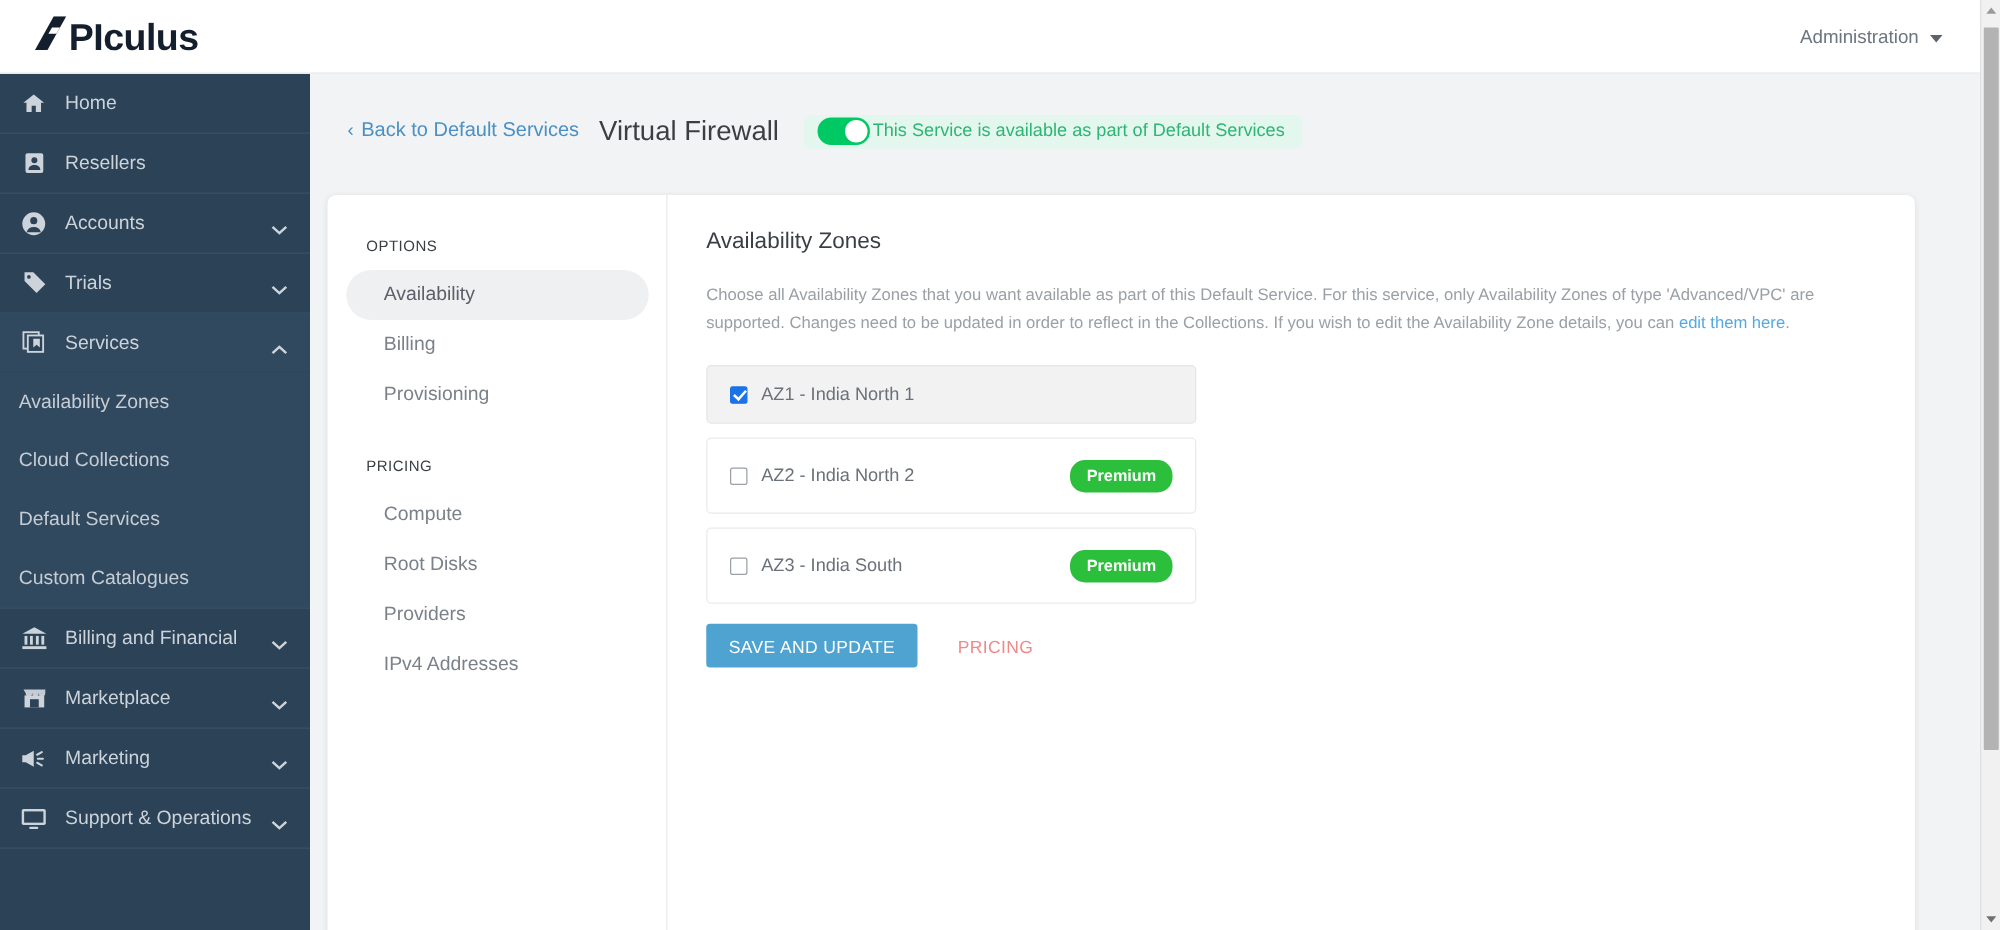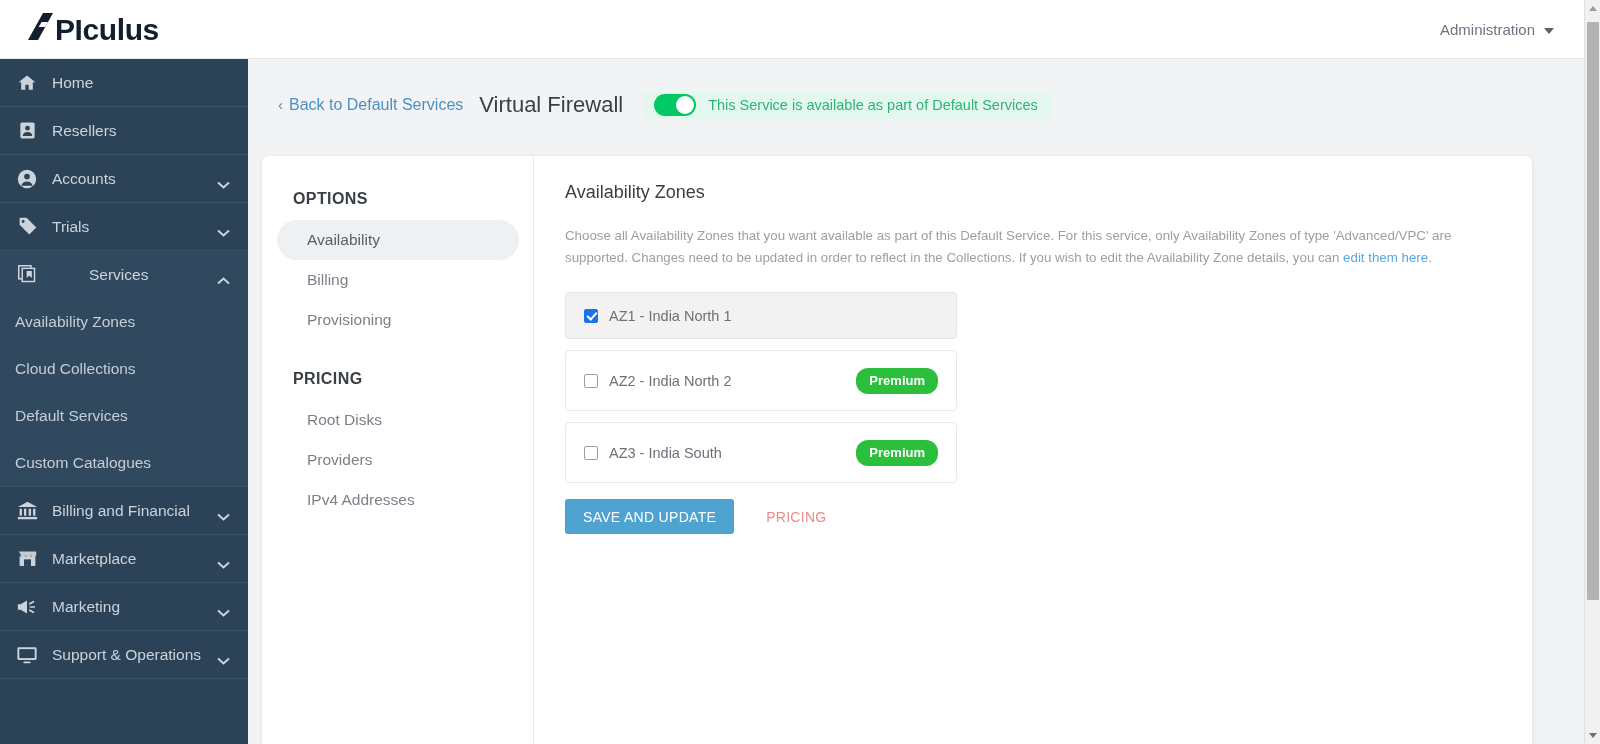--- a/index.html
+++ b/index.html
@@ -86,21 +86,20 @@
   }
   .nav-item .ico svg { display: block; }
   .nav-item .label { flex: 1 1 auto; white-space: nowrap; }
   .nav-item .chev {
     width: 13px; height: 8px;
     flex: 0 0 13px;
     color: #ccd3da;
   }
   .nav-item.group-open {
     background: #31495f;
-    gap: 37px;
   }
   .nav-sub {
     background: #31495f;
   }
   .nav-subitem {
     display: flex; align-items: center;
     height: 47px;
     padding-left: 15px;
     color: #c6cdd5;
     font-size: 15.5px;
@@ -130,21 +129,21 @@
   .back-chev {
     font-size: 15px; line-height: 1; position: relative; top: -1px;
   }
   .page-title {
     margin-left: 16px;
     font-size: 22px; color: #3b3f44; font-weight: 400;
     white-space: nowrap;
   }
   .avail-pill {
     margin-left: 20px;
-    display: flex; align-items: center; gap: 12px;
+    display: flex; align-items: center; gap: 2px;
     background: #e4f7ee;
     border-radius: 5px;
     padding: 7px 14px 7px 11px;
     height: 27px;
   }
   .toggle {
     width: 42px; height: 22px;
     border-radius: 11px;
     background: #00c964;
     position: relative;
@@ -171,21 +170,21 @@
     display: flex;
     overflow: hidden;
   }
   .card-left {
     width: 272px;
     flex: 0 0 272px;
     border-right: 1px solid #e9eaec;
     padding-top: 34px;
   }
   .opt-head {
-    font-size: 16px; font-weight: 700; color: #3a3f45;
+    font-size: 12px; font-weight: 400; color: #3a3f45;
     letter-spacing: 0.4px;
     padding: 0 0 12px 31px;
   }
   .opt-head.second { padding-top: 30px; }
   .opt-item {
     height: 40px;
     margin: 0 14px 0 15px;
     display: flex; align-items: center;
     padding-left: 30px;
     font-size: 15.5px; color: #7b8189;
@@ -518,20 +517,23 @@
           <span>Availability</span>
         </div>
         <div class="opt-item">
           <span>Billing</span>
         </div>
         <div class="opt-item">
           <span>Provisioning</span>
         </div>
 
         <div class="opt-head second">PRICING</div>
+        <div class="opt-item">
+          <span>Compute</span>
+        </div>
         <div class="opt-item">
           <span>Root Disks</span>
         </div>
         <div class="opt-item">
           <span>Providers</span>
         </div>
         <div class="opt-item">
           <span>IPv4 Addresses</span>
         </div>
       </div>

